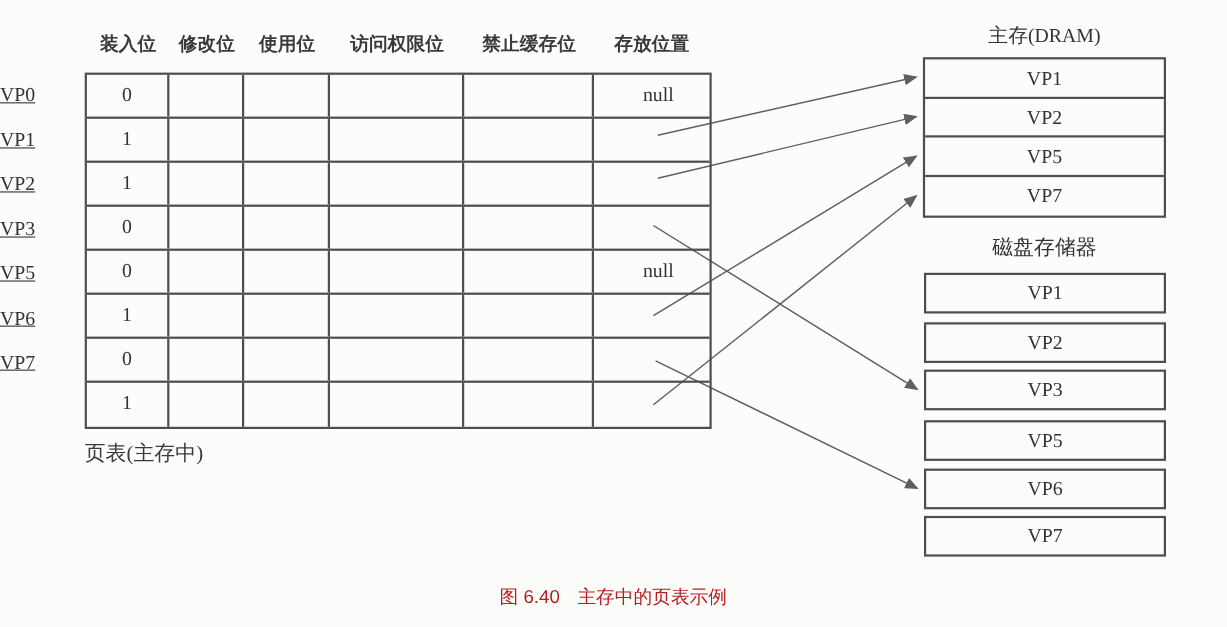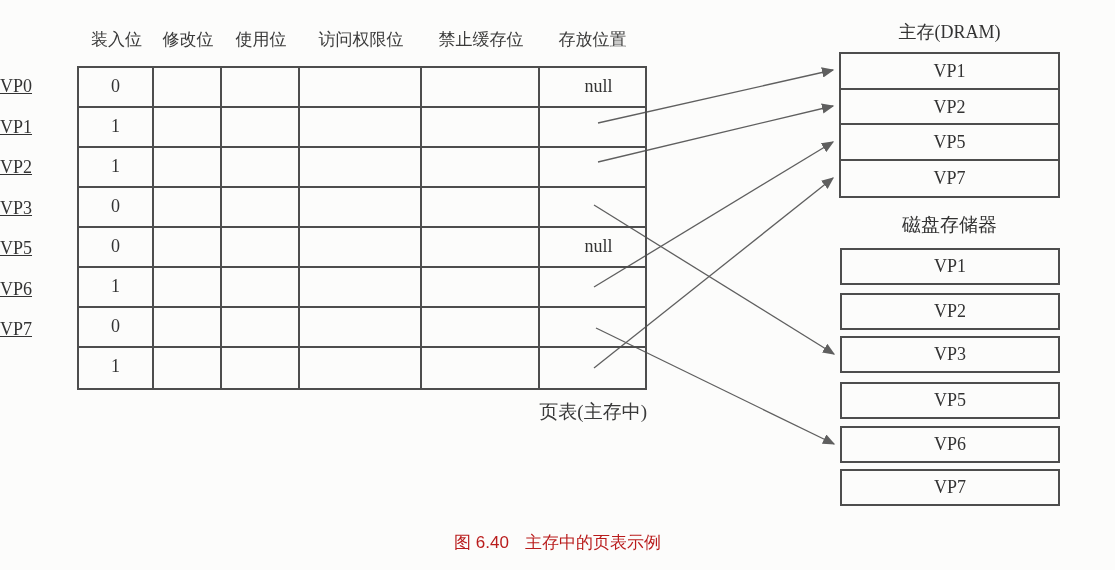--- a/index.html
+++ b/index.html
@@ -5,40 +5,40 @@
   html,body { margin:0; padding:0; background:#fcfcfb; }
   .canvas {
     position:relative; width:1115px; height:570px; overflow:hidden;
     background:#fcfcfb; color:#333;
     font-family:"Liberation Serif","DejaVu Serif",serif;
   }
   .arrows { position:absolute; left:0; top:0; width:1115px; height:570px; pointer-events:none; }
 
   
   .pt-header { position:absolute; left:79px; top:28px; width:566px; display:flex;
-               font-weight:normal; font-size:17px; color:#3a3a3a; }
+               font-weight:bold; font-size:17px; color:#3a3a3a; }
   .pt-header span { display:block; text-align:center; }
 
   
   .w0{width:75px;} .w1{width:68px;} .w2{width:78px;} .w3{width:122px;} .w4{width:118px;} .w5{width:105px;}
 
   
   .pt-labels { position:absolute; left:0; top:66px; width:68px; font-size:18px; }
   .pt-label { height:40.5px; line-height:40.5px; text-align:left;text-decoration:underline; }
 
   
   .pt { position:absolute; left:77px; top:66px; width:570px; height:324px;
         border:2px solid #4d4d4d; box-sizing:border-box; }
   .pt-row { display:flex; height:40px; border-bottom:2px solid #4d4d4d; box-sizing:border-box; }
   .pt-row:last-child { border-bottom:none; }
   .pt-cell { border-right:2px solid #4d4d4d; box-sizing:border-box;
              text-align:center; line-height:37px; font-size:18px; }
   .pt-cell:last-child { border-right:none;padding-left:12px; }
 
-  .pt-caption { position:absolute; left:77px; top:399px; width:570px; text-align:right;
+  .pt-caption { position:absolute; left:77px; top:399px; width:570px; text-align:left;
                 font-size:19px; color:#3a3a3a; }
 
   
   .dram-title { position:absolute; left:839px; top:20px; width:221px; text-align:center; font-size:18px; }
   .dram { position:absolute; left:839px; top:52px; width:221px; height:146px;
           border:2px solid #4d4d4d; box-sizing:border-box; }
   .dram-row { height:35.5px; border-bottom:2px solid #4d4d4d; box-sizing:border-box;
               text-align:center; line-height:34px; font-size:18px; }
   .dram-row:last-child { border-bottom:none; }
   .pp-labels { position:absolute; left:1067px; top:53px; font-size:18px; }

